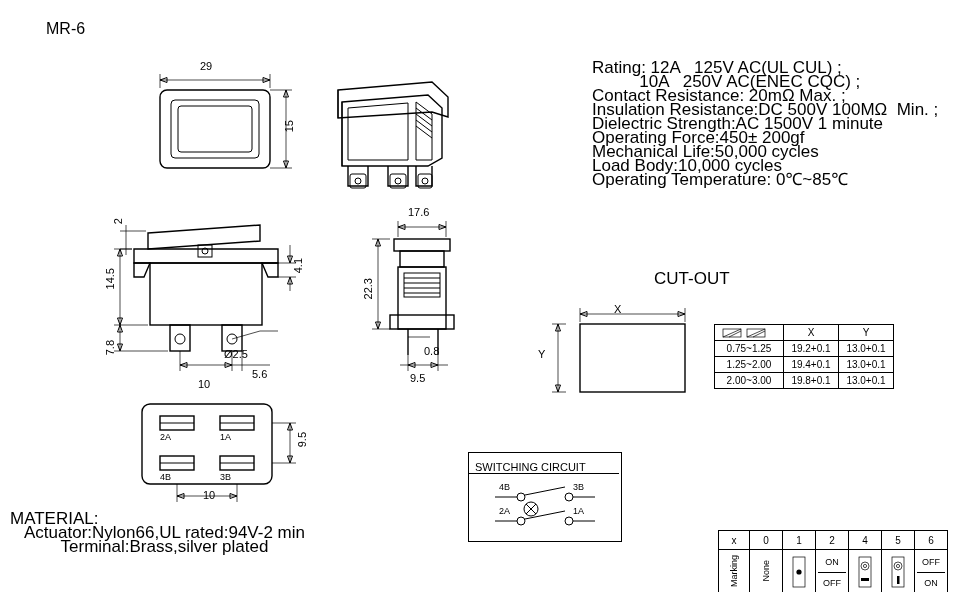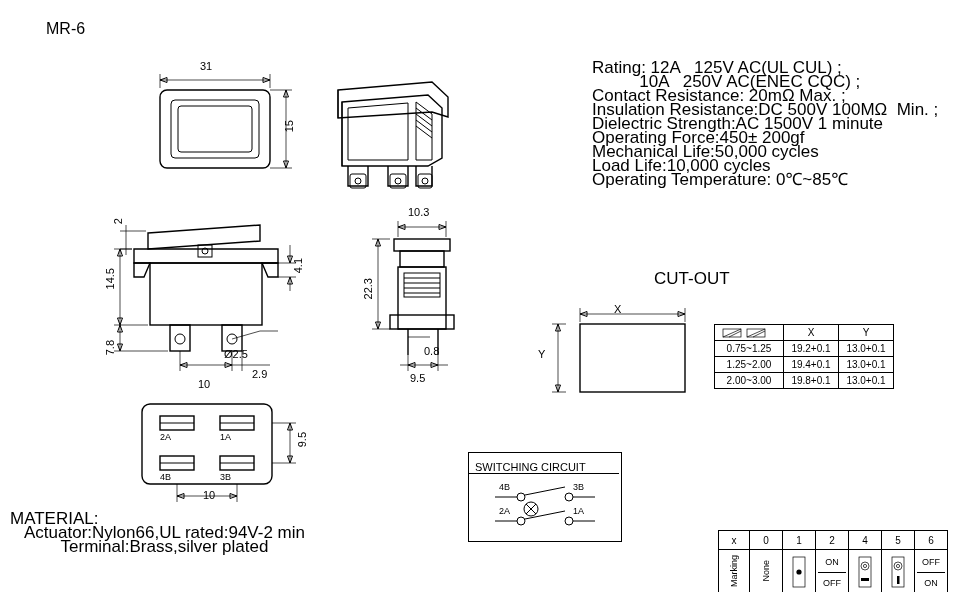--- a/index.html
+++ b/index.html
@@ -30,21 +30,21 @@
 <div class="abs t title" style="left:46px;top:22px;">MR-6</div>
 
 <div class="abs" style="left:592px;top:61px;">
   <div class="t">Rating: 12A   125V AC(UL CUL) ;</div>
   <div class="t">          10A   250V AC(ENEC CQC) ;</div>
   <div class="t">Contact Resistance: 20mΩ Max. ;</div>
   <div class="t">Insulation Resistance:DC 500V 100MΩ  Min. ;</div>
   <div class="t">Dielectric Strength:AC 1500V 1 minute</div>
   <div class="t">Operating Force:450± 200gf</div>
   <div class="t">Mechanical Life:50,000 cycles</div>
-  <div class="t">Load Life:10,000 cycles</div>
+  <div class="t">Load Body:10,000 cycles</div>
   <div class="t">Operating Temperature: 0℃~85℃</div>
 </div>
 
 <div class="abs" style="left:140px;top:60px;">
   <svg width="200" height="150">
 
     <line class="thin" x1="20" y1="28" x2="20" y2="14"></line>
     <line class="thin" x1="130" y1="28" x2="130" y2="14"></line>
     <line class="thin" x1="20" y1="20" x2="130" y2="20"></line>
     <path class="ln" d="M20,20 l7,-2.5 l0,5 z" fill="#000"></path>
@@ -55,21 +55,21 @@
     <rect class="ln" x="31" y="40" width="88" height="58" rx="4" ry="4"></rect>
     <rect class="ln" x="38" y="46" width="74" height="46" rx="3" ry="3"></rect>
 
     <line class="thin" x1="130" y1="30" x2="152" y2="30"></line>
     <line class="thin" x1="130" y1="108" x2="152" y2="108"></line>
     <line class="thin" x1="146" y1="30" x2="146" y2="108"></line>
     <path class="ln" d="M146,30 l-2.5,7 l5,0 z" fill="#000"></path>
     <path class="ln" d="M146,108 l-2.5,-7 l5,0 z" fill="#000"></path>
   </svg>
 </div>
-<div class="abs t11" style="left:200px;top:60px;">31</div>
+<div class="abs t11" style="left:200px;top:60px;">29</div>
 <div class="abs t11 vert" style="left:283px;top:120px;">15</div>
 
 <div class="abs" style="left:320px;top:62px;">
   <svg width="160" height="140">
 
     <path class="ln2" d="M18,28 L112,20 L128,35 L128,55 L112,50 L18,56 Z"></path>
     <path class="ln" d="M18,28 L18,56"></path>
 
     <path class="ln2" d="M22,40 L108,33 L122,46 L122,96 L108,104 L22,104 Z"></path>
     <path class="ln" d="M22,40 L22,104"></path>
@@ -147,21 +147,21 @@
     <line class="thin" x1="132" y1="136" x2="132" y2="156"></line>
     <line class="thin" x1="122" y1="150" x2="160" y2="150"></line>
   </svg>
 </div>
 <div class="abs t11 vert" style="left:112px;top:218px;">2</div>
 <div class="abs t11 vert" style="left:104px;top:268px;">14.5</div>
 <div class="abs t11 vert" style="left:104px;top:340px;">7.8</div>
 <div class="abs t11 vert" style="left:292px;top:258px;">4.1</div>
 <div class="abs t11" style="left:224px;top:348px;">Ø2.5</div>
 <div class="abs t11" style="left:198px;top:378px;">10</div>
-<div class="abs t11" style="left:252px;top:368px;">2.9</div>
+<div class="abs t11" style="left:252px;top:368px;">5.6</div>
 
 <div class="abs" style="left:360px;top:215px;">
   <svg width="180" height="180">
 
     <line class="thin" x1="38" y1="22" x2="38" y2="6"></line>
     <line class="thin" x1="86" y1="22" x2="86" y2="6"></line>
     <line class="thin" x1="38" y1="12" x2="86" y2="12"></line>
     <path class="ln" d="M38,12 l7,-2.5 l0,5 z" fill="#000"></path>
     <path class="ln" d="M86,12 l-7,-2.5 l0,5 z" fill="#000"></path>
 
@@ -189,21 +189,21 @@
 
     <line class="thin" x1="48" y1="122" x2="70" y2="122"></line>
 
     <line class="thin" x1="48" y1="140" x2="48" y2="156"></line>
     <line class="thin" x1="78" y1="140" x2="78" y2="156"></line>
     <line class="thin" x1="40" y1="150" x2="88" y2="150"></line>
     <path class="ln" d="M48,150 l7,-2.5 l0,5 z" fill="#000"></path>
     <path class="ln" d="M78,150 l-7,-2.5 l0,5 z" fill="#000"></path>
   </svg>
 </div>
-<div class="abs t11" style="left:408px;top:206px;">10.3</div>
+<div class="abs t11" style="left:408px;top:206px;">17.6</div>
 <div class="abs t11 vert" style="left:362px;top:278px;">22.3</div>
 <div class="abs t11" style="left:424px;top:345px;">0.8</div>
 <div class="abs t11" style="left:410px;top:372px;">9.5</div>
 
 <div class="abs" style="left:120px;top:398px;">
   <svg width="200" height="120">
     <rect class="ln2" x="22" y="6" width="130" height="80" rx="8" ry="8"></rect>
 
     <rect class="ln2" x="40" y="18" width="34" height="14"></rect>
     <line class="ln" x1="40" y1="25" x2="74" y2="25"></line>

